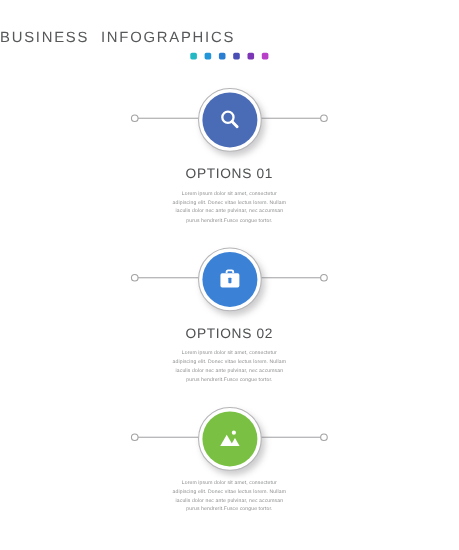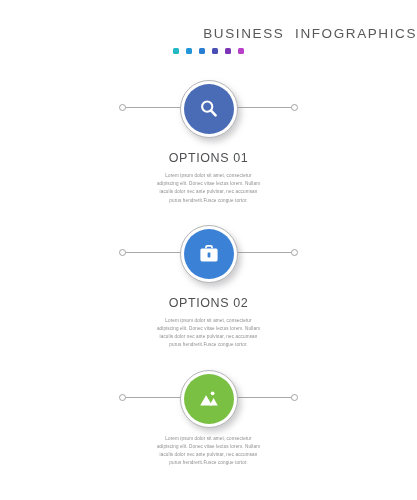--- a/index.html
+++ b/index.html
@@ -11,21 +11,21 @@
     height: 500px;
     background: #ffffff;
     font-family: "Liberation Sans", sans-serif;
     overflow: hidden;
     position: relative;
   }
 
   
   .header {
     padding-top: 26px;
-    text-align: right;
+    text-align: left;
   }
   .main-title {
     font-size: 13.5px;
     letter-spacing: 1.6px;
     color: #57585a;
     font-weight: 400;
     white-space: pre;
   }
   .dot-row {
     margin-top: 7px;

